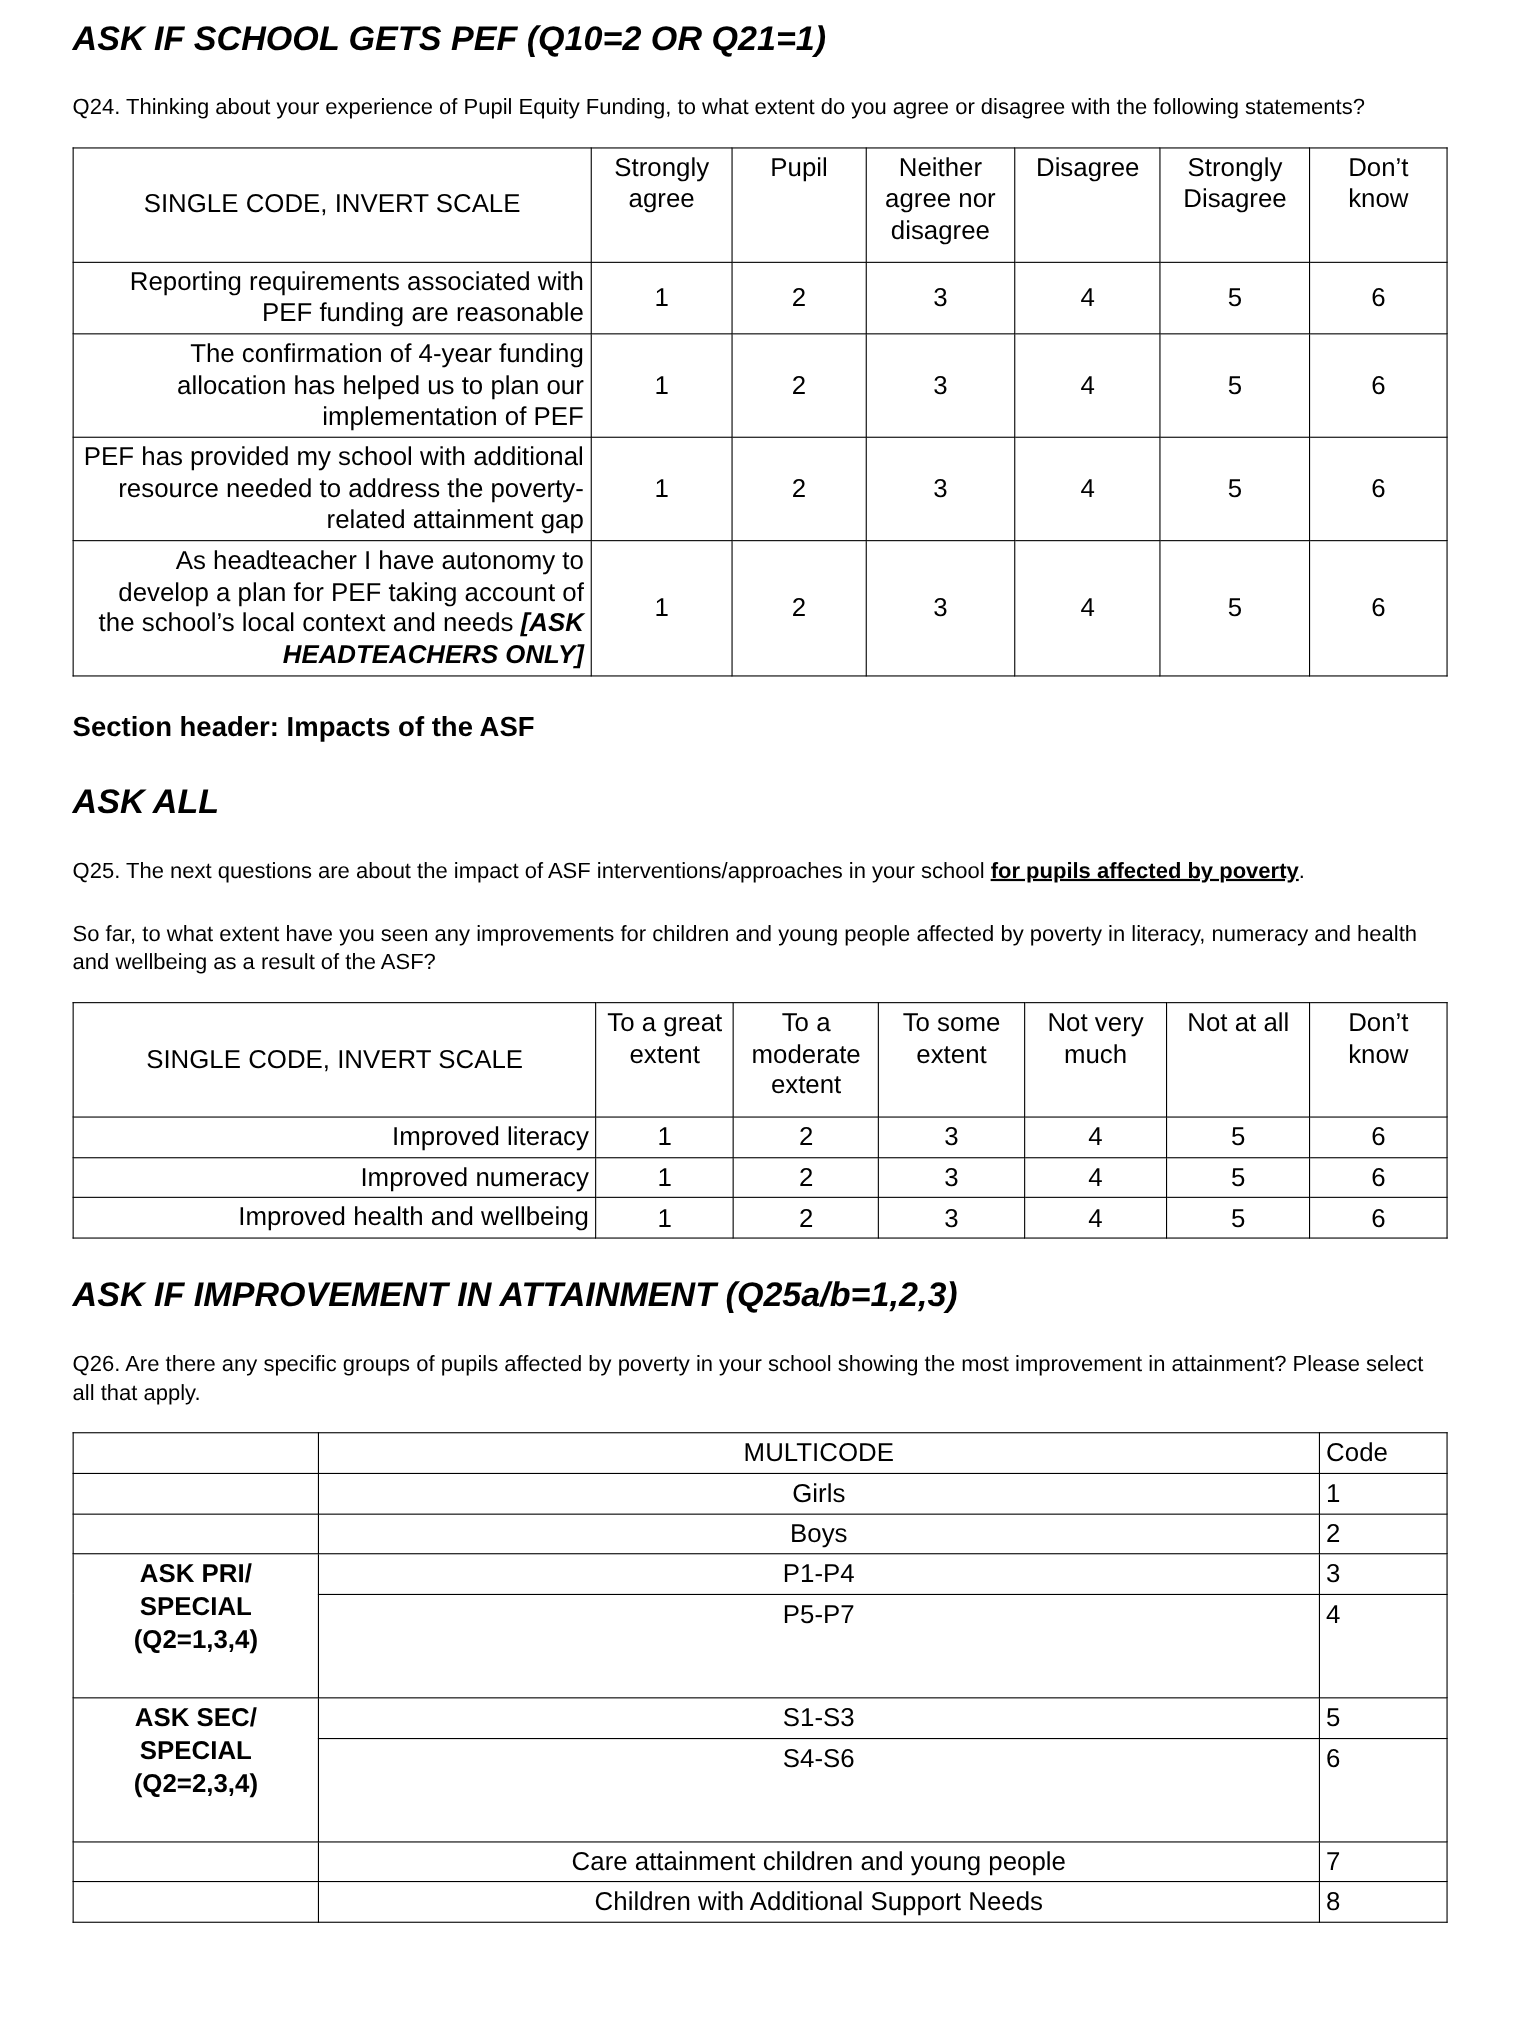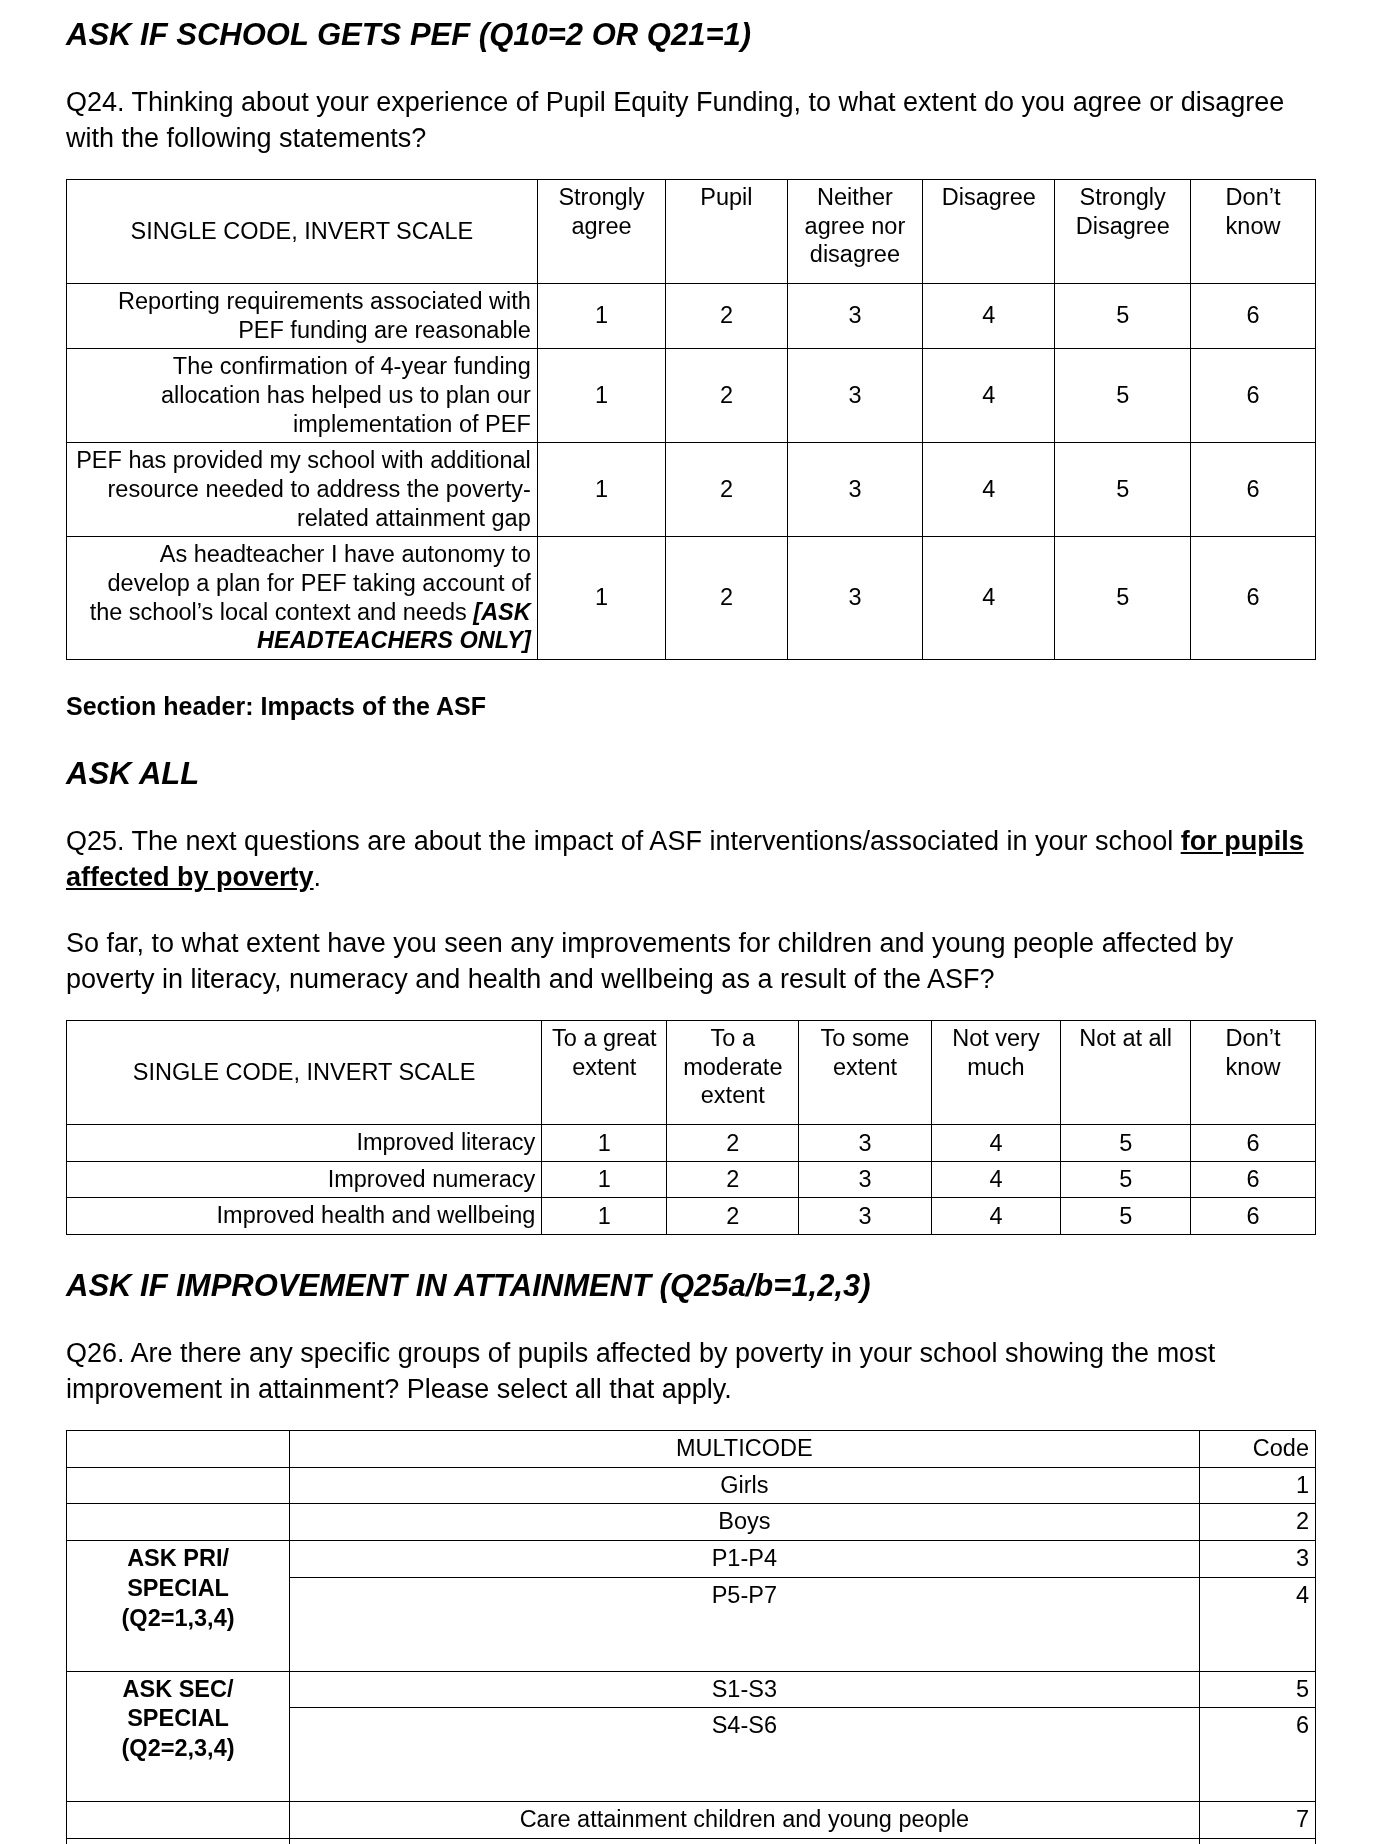--- a/index.html
+++ b/index.html
@@ -15,21 +15,21 @@
     -webkit-font-smoothing: antialiased;
   }
   .page {
     position: relative;
     width: 1388px;
     height: 1844px;
     box-sizing: border-box;
     padding: 14px 72px 0 66px;
   }
   .para {
-    font-size: 27px;
+    font-size: 20px;
     line-height: 1.33;
     margin: 0 0 0 0;
   }
   .heading-bi {
     font-size: 31px;
     font-weight: bold;
     font-style: italic;
     line-height: 1.33;
   }
   .heading-b {
@@ -99,21 +99,21 @@
   
   .t26 col.c0 { width: 184px; }
   .t26 col.c1 { width: 750px; }
   .t26 col.c2 { width: 96px; }
   .t26 td {
     text-align: left;
     vertical-align: top;
     padding: 2px 8px 3px 8px;
   }
   .t26 td.code {
-    text-align: right;
+    text-align: left;
     margin-left: 40px;
   }
   .t26 td.askcell {
     font-weight: bold;
     line-height: 1.27;
     vertical-align: top;
   }
   .t26 td.blank { }
   .row-h { height: 34px; }
 
@@ -194,21 +194,21 @@
   <div class="spacer-md"></div>
 
   <div class="heading-b">Section header: Impacts of the ASF</div>
 
   <div class="spacer-md"></div>
 
   <div class="heading-bi">ASK ALL</div>
 
   <div class="spacer-md"></div>
 
-  <div class="para"><span>Q25. The next questions are about the impact of ASF interventions/associated in your school </span><span class="u-bold">for pupils affected by poverty</span><span>.</span></div>
+  <div class="para"><span>Q25. The next questions are about the impact of ASF interventions/approaches in your school </span><span class="u-bold">for pupils affected by poverty</span><span>.</span></div>
 
   <div class="spacer-md"></div>
 
   <div class="para">So far, to what extent have you seen any improvements for children and young people affected by poverty in literacy, numeracy and health and wellbeing as a result of the ASF?</div>
 
   <div class="spacer-sm"></div>
 
   <table class="q t25">
     <colgroup>
       <col class="c0">

